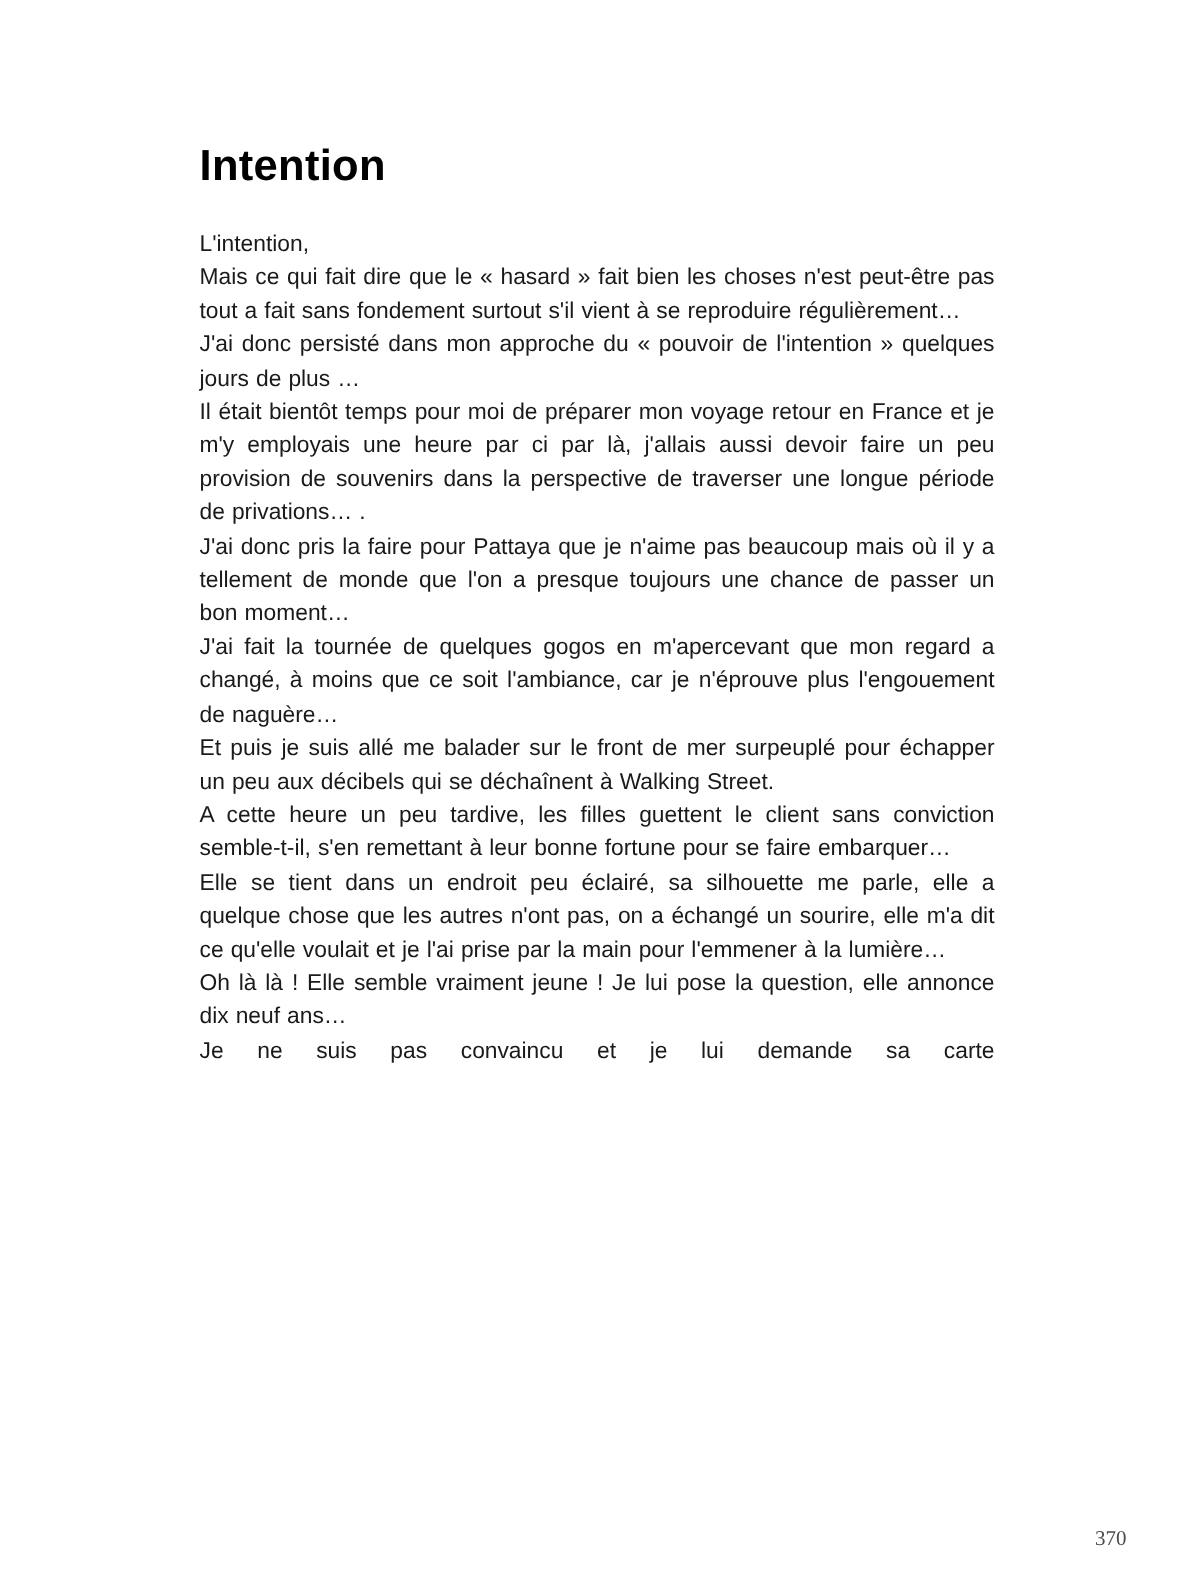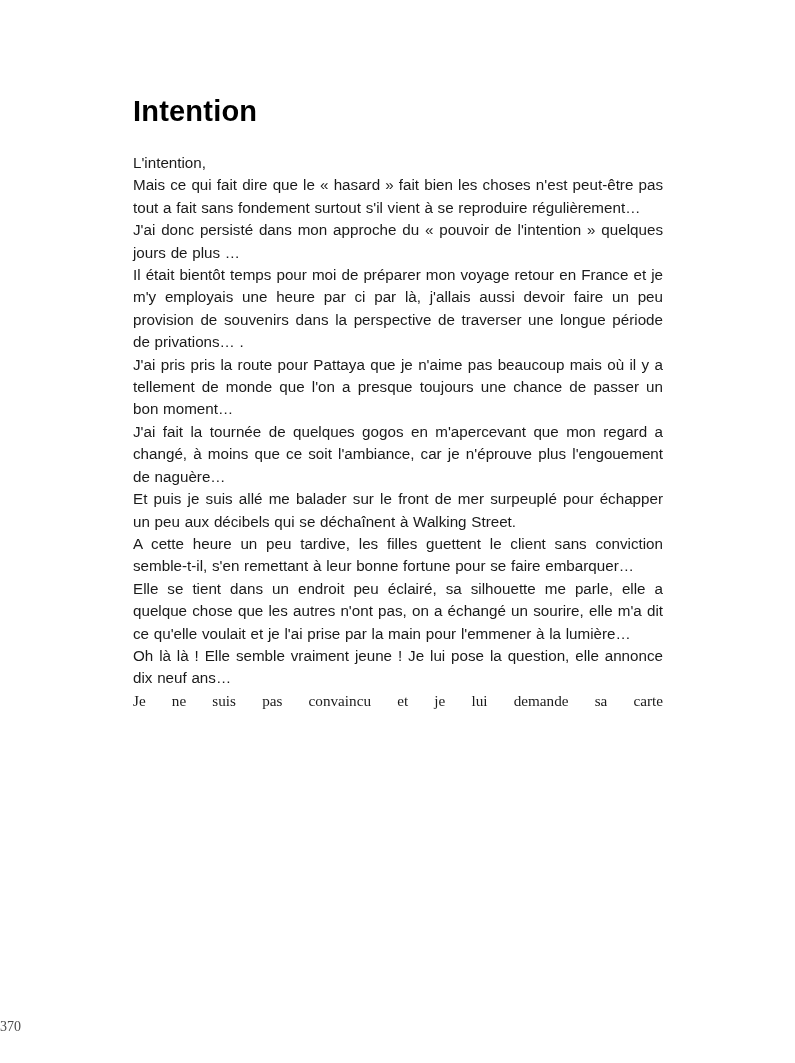--- a/index.html
+++ b/index.html
@@ -32,45 +32,44 @@
   }
   .body-text p {
     margin: 0;
     font-size: 15.2px;
     line-height: 22.4px;
     text-align: justify;
     word-spacing: 0.5px;
   }
   .body-text p.force-justify {
     text-align-last: justify;
-    font-family: Liberation Serif, serif;
   }
   .page-number {
     position: absolute;
     left: 0;
     right: 0;
     bottom: 28px;
-    text-align: left;
+    text-align: right;
     font-family: "Liberation Serif", serif;
     font-size: 14px;
     color: #4a4a4a;
   }
 </style>
 </head>
 <body>
 
 <div class="page">
   <div class="content">
     <h1 class="title">Intention</h1>
     <div class="body-text">
       <p>L'intention,</p>
       <p>Mais ce qui fait dire que le «&nbsp;hasard&nbsp;» fait bien les choses n'est peut-être pas tout a fait sans fondement surtout s'il vient à se reproduire régulièrement…</p>
       <p>J'ai donc persisté dans mon approche du «&nbsp;pouvoir de l'intention&nbsp;» quelques jours de plus …</p>
       <p>Il était bientôt temps pour moi de préparer mon voyage retour en France et je m'y employais une heure par ci par là, j'allais aussi devoir faire un peu provision de souvenirs dans la perspective de traverser une longue période de privations… .</p>
-      <p>J'ai pris pris la route pour Pattaya que je n'aime pas beaucoup mais où il y a tellement de monde que l'on a presque toujours une chance de passer un bon moment…</p>
+      <p>J'ai donc pris la faire pour Pattaya que je n'aime pas beaucoup mais où il y a tellement de monde que l'on a presque toujours une chance de passer un bon moment…</p>
       <p>J'ai fait la tournée de quelques gogos en m'apercevant que mon regard a changé, à moins que ce soit l'ambiance, car je n'éprouve plus l'engouement de naguère…</p>
       <p>Et puis je suis allé me balader sur le front de mer surpeuplé pour échapper un peu aux décibels qui se déchaînent à Walking Street.</p>
       <p>A cette heure un peu tardive, les filles guettent le client sans conviction semble-t-il, s'en remettant à leur bonne fortune pour se faire embarquer…</p>
       <p>Elle se tient dans un endroit peu éclairé, sa silhouette me parle, elle a quelque chose que les autres n'ont pas, on a échangé un sourire, elle m'a dit ce qu'elle voulait et je l'ai prise par la main pour l'emmener à la lumière…</p>
       <p>Oh là là&nbsp;! Elle semble vraiment jeune&nbsp;! Je lui pose la question, elle annonce dix neuf ans…</p>
       <p class="force-justify">Je ne suis pas convaincu et je lui demande sa carte</p>
     </div>
   </div>
   <div class="page-number">370</div>
 </div>

